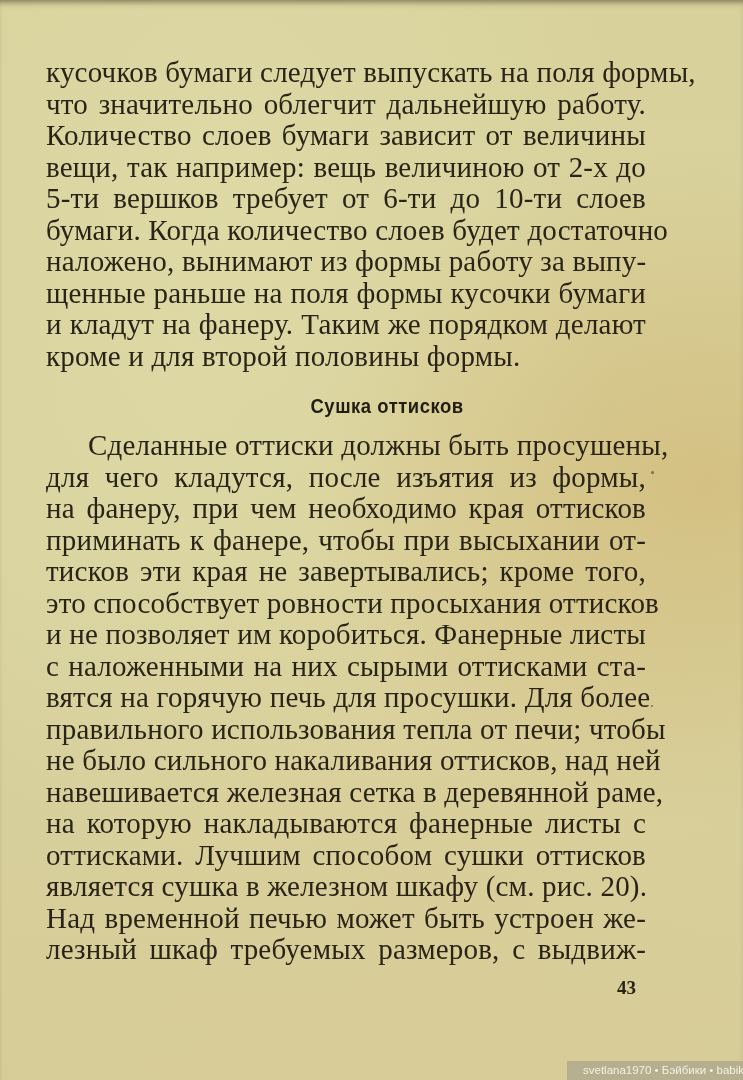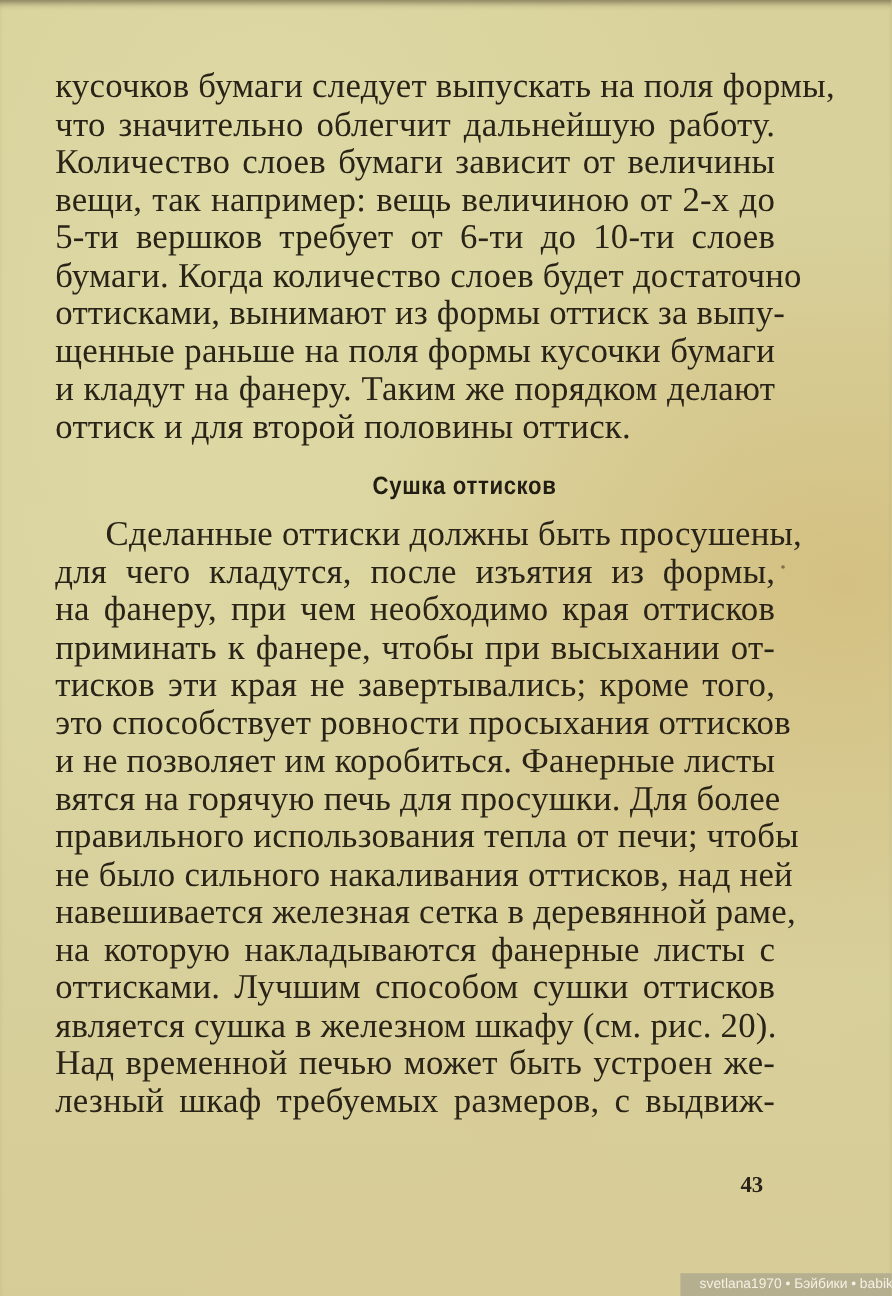--- a/index.html
+++ b/index.html
@@ -60,38 +60,39 @@
 
 <div class="page">
 
   <div class="text-block block-1">
     <span class="line">кусочков бумаги следует выпускать на поля формы,</span>
     <span class="line">что значительно облегчит дальнейшую работу.</span>
     <span class="line">Количество слоев бумаги зависит от величины</span>
     <span class="line">вещи, так например: вещь величиною от 2-х до</span>
     <span class="line">5-ти вершков требует от 6-ти до 10-ти слоев</span>
     <span class="line">бумаги. Когда количество слоев будет достаточно</span>
-    <span class="line">оттисками, вынимают из формы оттиск за выпу-</span>
+    <span class="line">наложено, вынимают из формы работу за выпу-</span>
     <span class="line">щенные раньше на поля формы кусочки бумаги</span>
     <span class="line">и кладут на фанеру. Таким же порядком делают</span>
-    <span class="line last">оттиск и для второй половины оттиск.</span>
+    <span class="line last">кроме и для второй половины формы.</span>
   </div>
 
   <div class="heading">
     <span>Сушка оттисков</span>
   </div>
 
   <div class="text-block block-2">
     <span class="line indent">Сделанные оттиски должны быть просушены,</span>
     <span class="line">для чего кладутся, после изъятия из формы,</span>
     <span class="line">на фанеру, при чем необходимо края оттисков</span>
     <span class="line">приминать к фанере, чтобы при высыхании от-</span>
     <span class="line">тисков эти края не завертывались; кроме того,</span>
     <span class="line">это способствует ровности просыхания оттисков</span>
     <span class="line">и не позволяет им коробиться. Фанерные листы</span>
+    <span class="line">с наложенными на них сырыми оттисками ста-</span>
     <span class="line">вятся на горячую печь для просушки. Для более</span>
     <span class="line">правильного использования тепла от печи; чтобы</span>
     <span class="line">не было сильного накаливания оттисков, над ней</span>
     <span class="line">навешивается железная сетка в деревянной раме,</span>
     <span class="line">на которую накладываются фанерные листы с</span>
     <span class="line">оттисками. Лучшим способом сушки оттисков</span>
     <span class="line">является сушка в железном шкафу (см. рис. 20).</span>
     <span class="line">Над временной печью может быть устроен же-</span>
     <span class="line">лезный шкаф требуемых размеров, с выдвиж-</span>
   </div>

